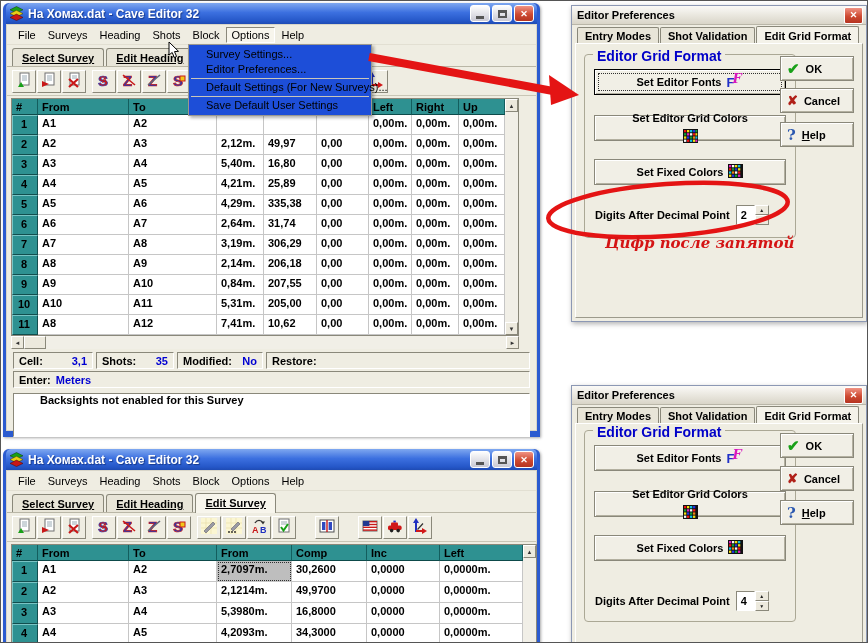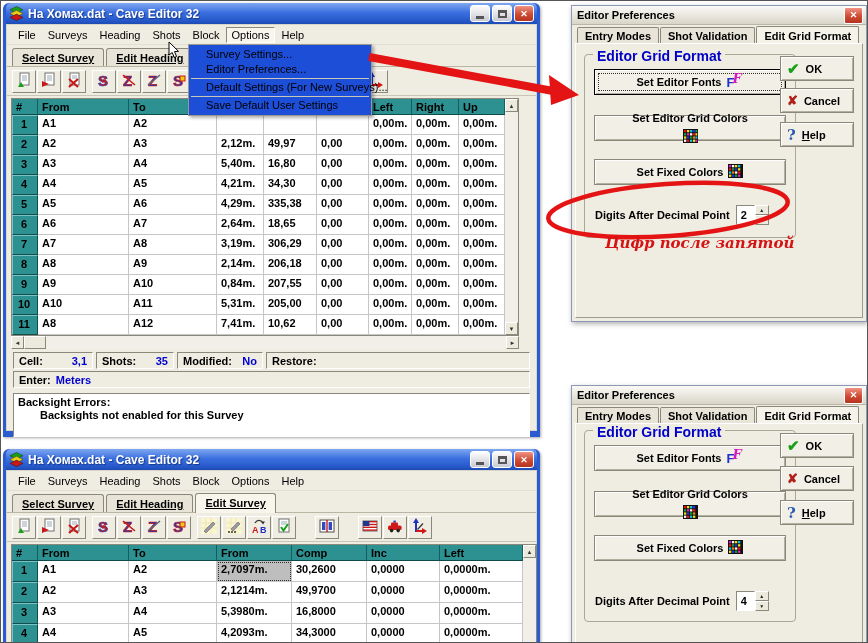--- a/index.html
+++ b/index.html
@@ -274,21 +274,21 @@
               <div class="td c-inc">0,00</div>
               <div class="td c-left">0,00m.</div>
               <div class="td c-right">0,00m.</div>
               <div class="td c-up">0,00m.</div>
             </div>
             <div class="tr">
               <div class="td c-n">4</div>
               <div class="td c-from">A4</div>
               <div class="td c-to">A5</div>
               <div class="td c-tape">4,21m.</div>
-              <div class="td c-comp">34,30</div>
+              <div class="td c-comp">25,89</div>
               <div class="td c-inc">0,00</div>
               <div class="td c-left">0,00m.</div>
               <div class="td c-right">0,00m.</div>
               <div class="td c-up">0,00m.</div>
             </div>
             <div class="tr">
               <div class="td c-n">5</div>
               <div class="td c-from">A5</div>
               <div class="td c-to">A6</div>
               <div class="td c-tape">4,29m.</div>
@@ -296,21 +296,21 @@
               <div class="td c-inc">0,00</div>
               <div class="td c-left">0,00m.</div>
               <div class="td c-right">0,00m.</div>
               <div class="td c-up">0,00m.</div>
             </div>
             <div class="tr">
               <div class="td c-n">6</div>
               <div class="td c-from">A6</div>
               <div class="td c-to">A7</div>
               <div class="td c-tape">2,64m.</div>
-              <div class="td c-comp">18,65</div>
+              <div class="td c-comp">31,74</div>
               <div class="td c-inc">0,00</div>
               <div class="td c-left">0,00m.</div>
               <div class="td c-right">0,00m.</div>
               <div class="td c-up">0,00m.</div>
             </div>
             <div class="tr">
               <div class="td c-n">7</div>
               <div class="td c-from">A7</div>
               <div class="td c-to">A8</div>
               <div class="td c-tape">3,19m.</div>
@@ -391,21 +391,20 @@
           </span>
         <span class="seg seg-err">
             <span>Restore:</span>
           </span>
       </div>
       <div class="seg enterrow" style="height:17px;">
         <span>Enter:</span>
         <span class="blue">Meters</span>
       </div>
       <div class="backsight">
-        <span class="bs-title">Backsight Errors:</span>
         <span class="bs-msg">Backsights not enabled for this Survey</span>
       </div>
     </div>
   </div>
 
   <div class="dropdown">
     <div class="dd-item">Survey Settings...</div>
     <div class="dd-item">Editor Preferences...</div>
     <div class="dd-sep"></div>
     <div class="dd-item">Default Settings (For New Surveys)...</div>

